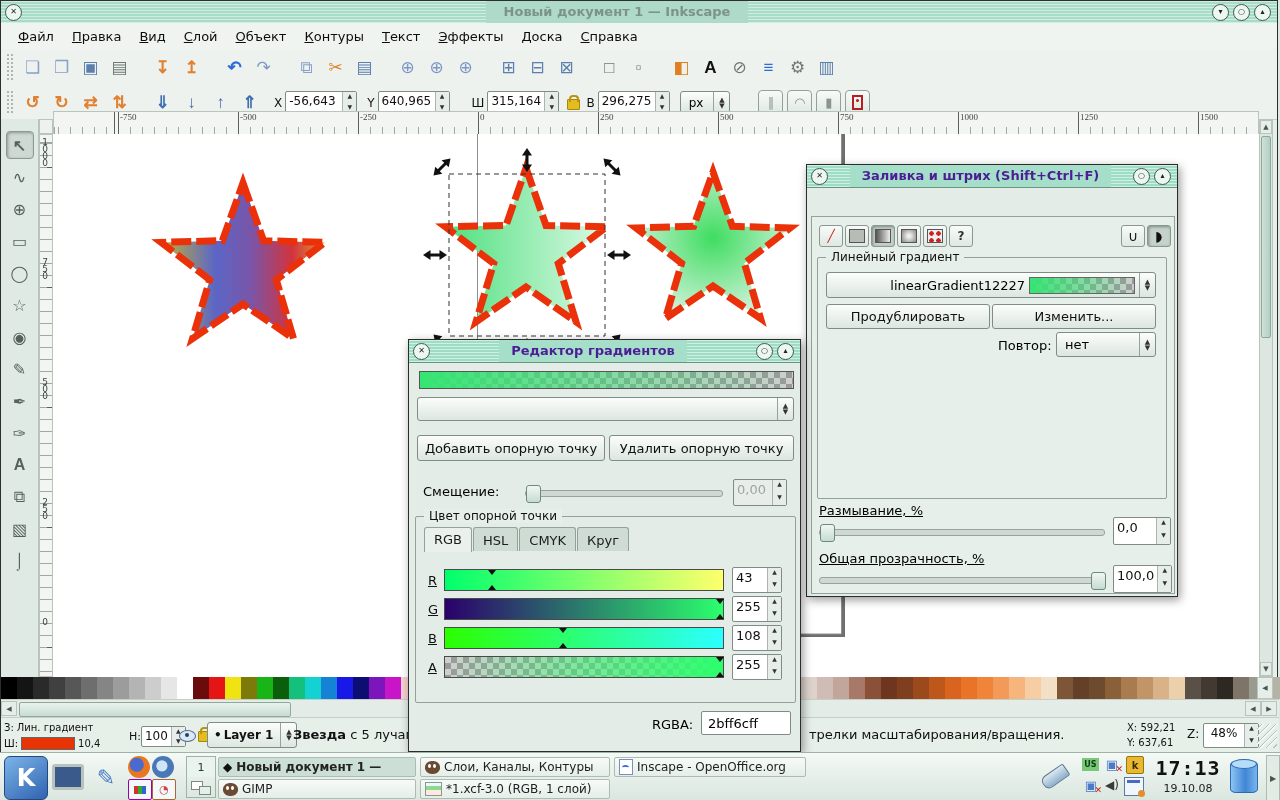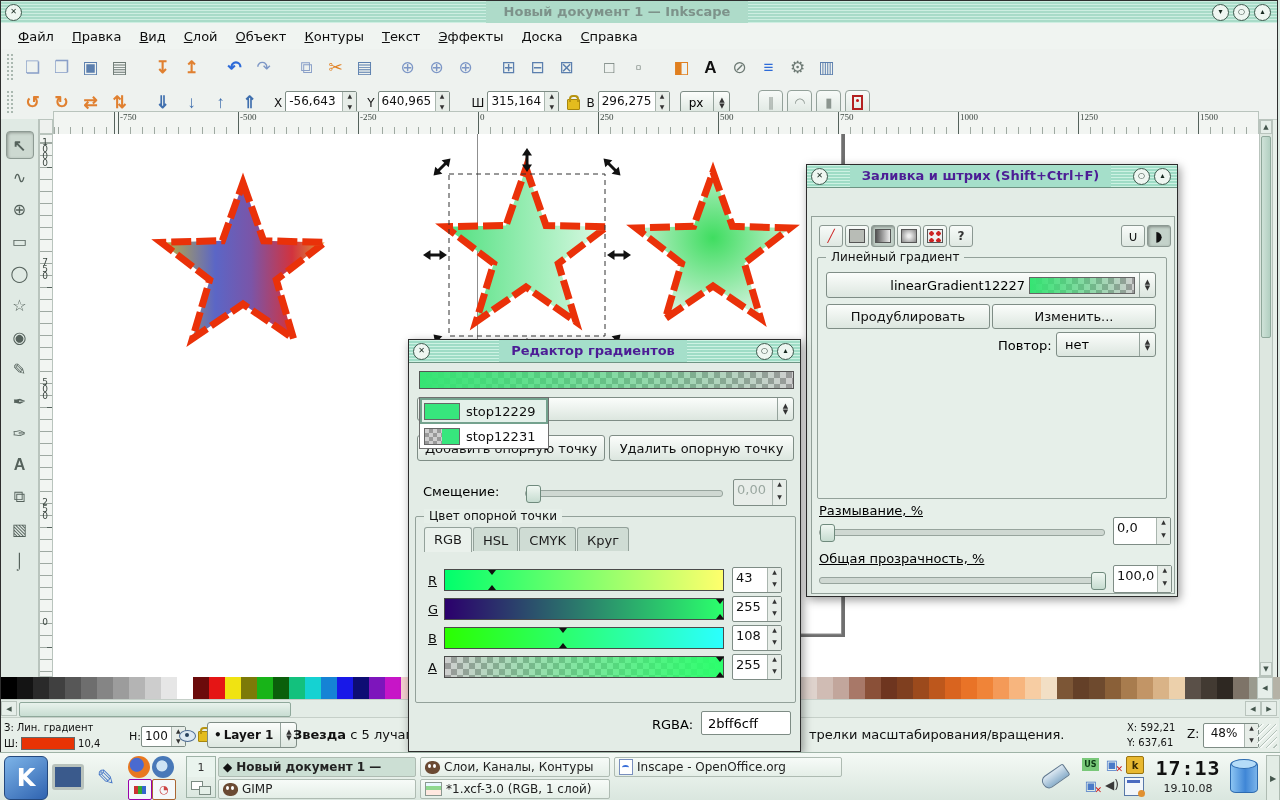--- a/index.html
+++ b/index.html
@@ -705,30 +705,20 @@
       linear-gradient(45deg,#9a9a9a 25%,transparent 25%,transparent 75%,#9a9a9a 75%),
       linear-gradient(45deg,#9a9a9a 25%,transparent 25%,transparent 75%,#9a9a9a 75%);
       background-size:100% 100%,12px 12px,12px 12px;background-position:0 0,0 0,6px 6px;border:1px solid #555;"></div>
 
     <div class="combo" style="position:absolute;left:8px;top:57px;width:377px;height:24px;">
       <span class="spin-col" style="margin-left:auto;">
           <span>▲</span>
           <span>▼</span>
         </span>
     </div>
-    <div class="popup" style="left:10px;top:57px;width:128px;">
-      <div class="prow selected">
-        <span class="stopsw" style="background:#37e67d;"></span>
-        <span>stop12229</span>
-      </div>
-      <div class="prow">
-        <span class="stopsw checker" style="background-image:linear-gradient(to right,rgba(55,230,125,0) 0 50%,#37e67d 50%),linear-gradient(45deg,#9a9a9a 25%,transparent 25%,transparent 75%,#9a9a9a 75%),linear-gradient(45deg,#9a9a9a 25%,transparent 25%,transparent 75%,#9a9a9a 75%);background-size:100% 100%,8px 8px,8px 8px;background-position:0 0,0 0,4px 4px;"></span>
-        <span>stop12231</span>
-      </div>
-    </div>
 
     <div class="btn" style="position:absolute;left:8px;top:95px;width:188px;height:26px;">Добавить опорную точку</div>
     <div class="btn" style="position:absolute;left:200px;top:95px;width:185px;height:26px;">Удалить опорную точку</div>
 
     <span class="abs" style="left:14px;top:144px;font-size:13px;">Смещение:</span>
     <div class="slider" style="position:absolute;left:116px;top:150px;width:196px;">
       <div class="knob" style="left:0;"></div>
     </div>
     <div class="spin disabled" style="position:absolute;left:324px;top:139px;height:25px;">
       <span class="val" style="min-width:32px;font-size:13px;">0,00</span>
@@ -837,21 +827,21 @@
 
     <div id="tasks">
         <div class="task active" style="left: 218px; top: 4px; width: 198px;">
           <span class="ic-ink">◆</span>
           <span>Новый документ 1 —</span>
         </div>
         <div class="task" style="left: 420px; top: 4px; width: 190px;">
           <span class="ic-gimp"></span>
           <span>Слои, Каналы, Контуры</span>
         </div>
-        <div class="task" style="left: 614px; top: 4px; width: 228px;">
+        <div class="task" style="left: 614px; top: 4px; width: 192px;">
           <span class="ic-ooo"></span>
           <span>Inscape - OpenOffice.org</span>
         </div>
         <div class="task" style="left: 218px; top: 26px; width: 198px;">
           <span class="ic-gimp"></span>
           <span>GIMP</span>
         </div>
         <div class="task" style="left: 420px; top: 26px; width: 190px;">
           <span class="ic-img"></span>
           <span>*1.xcf-3.0 (RGB, 1 слой)</span>

